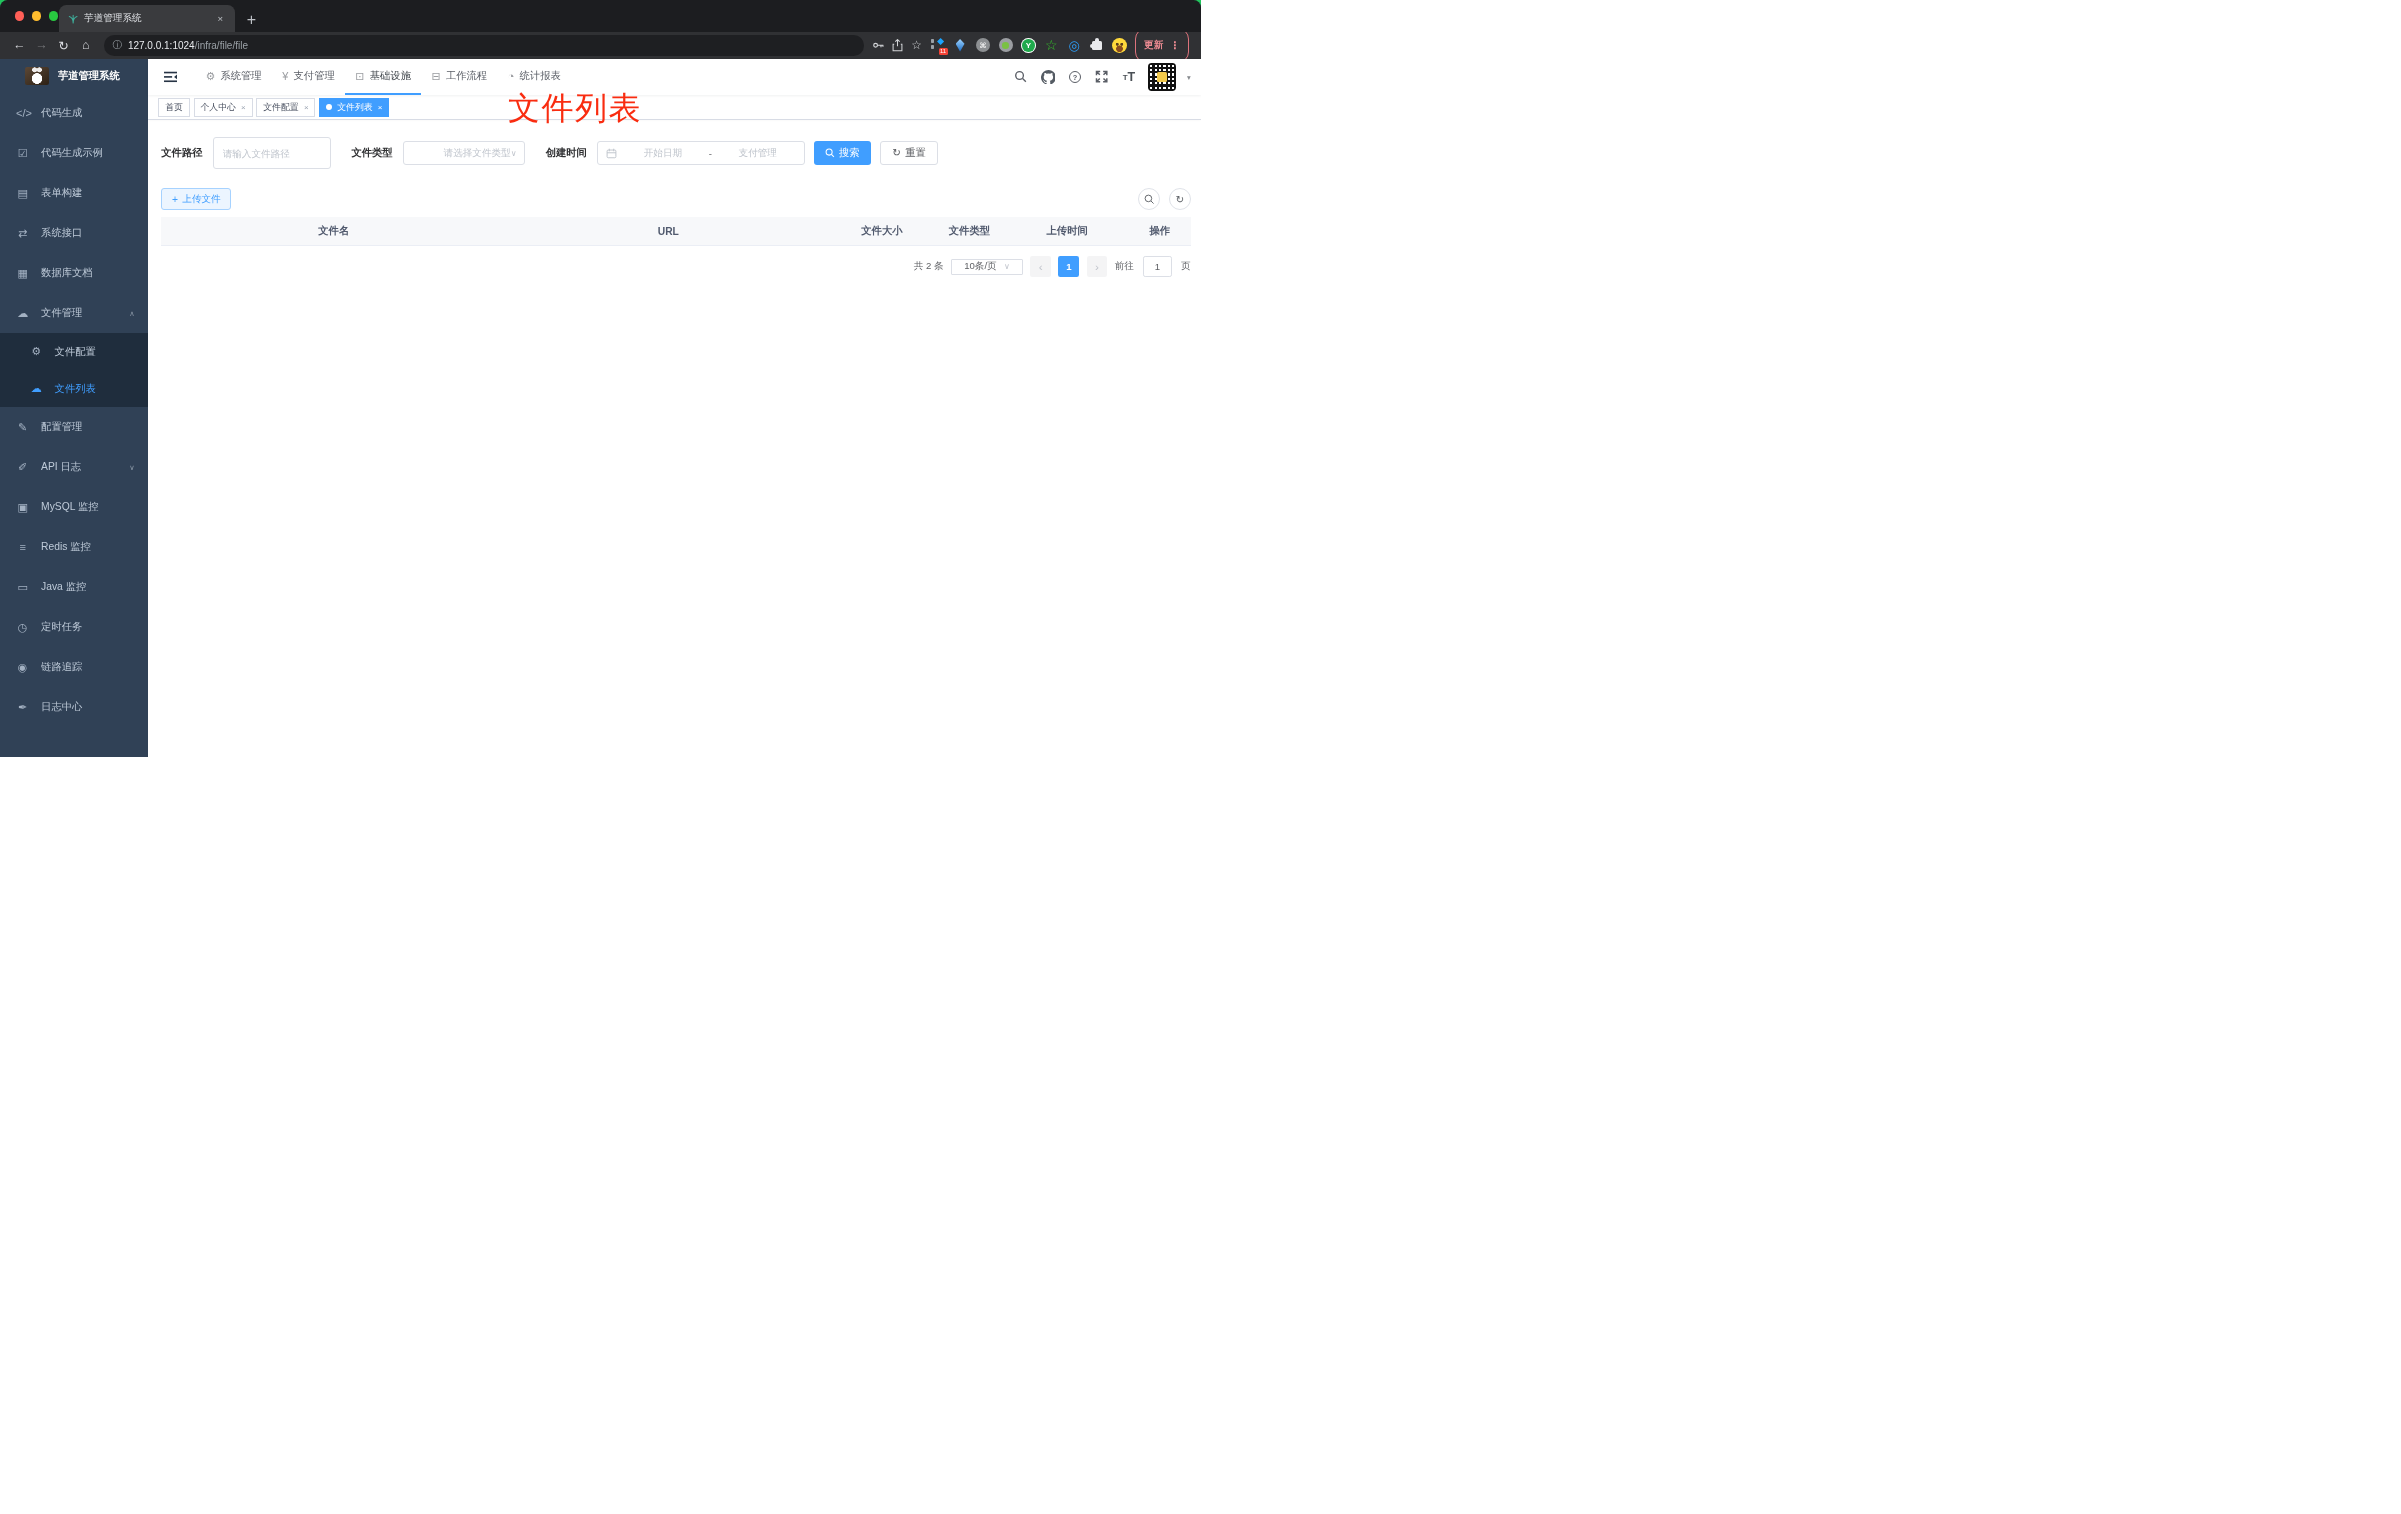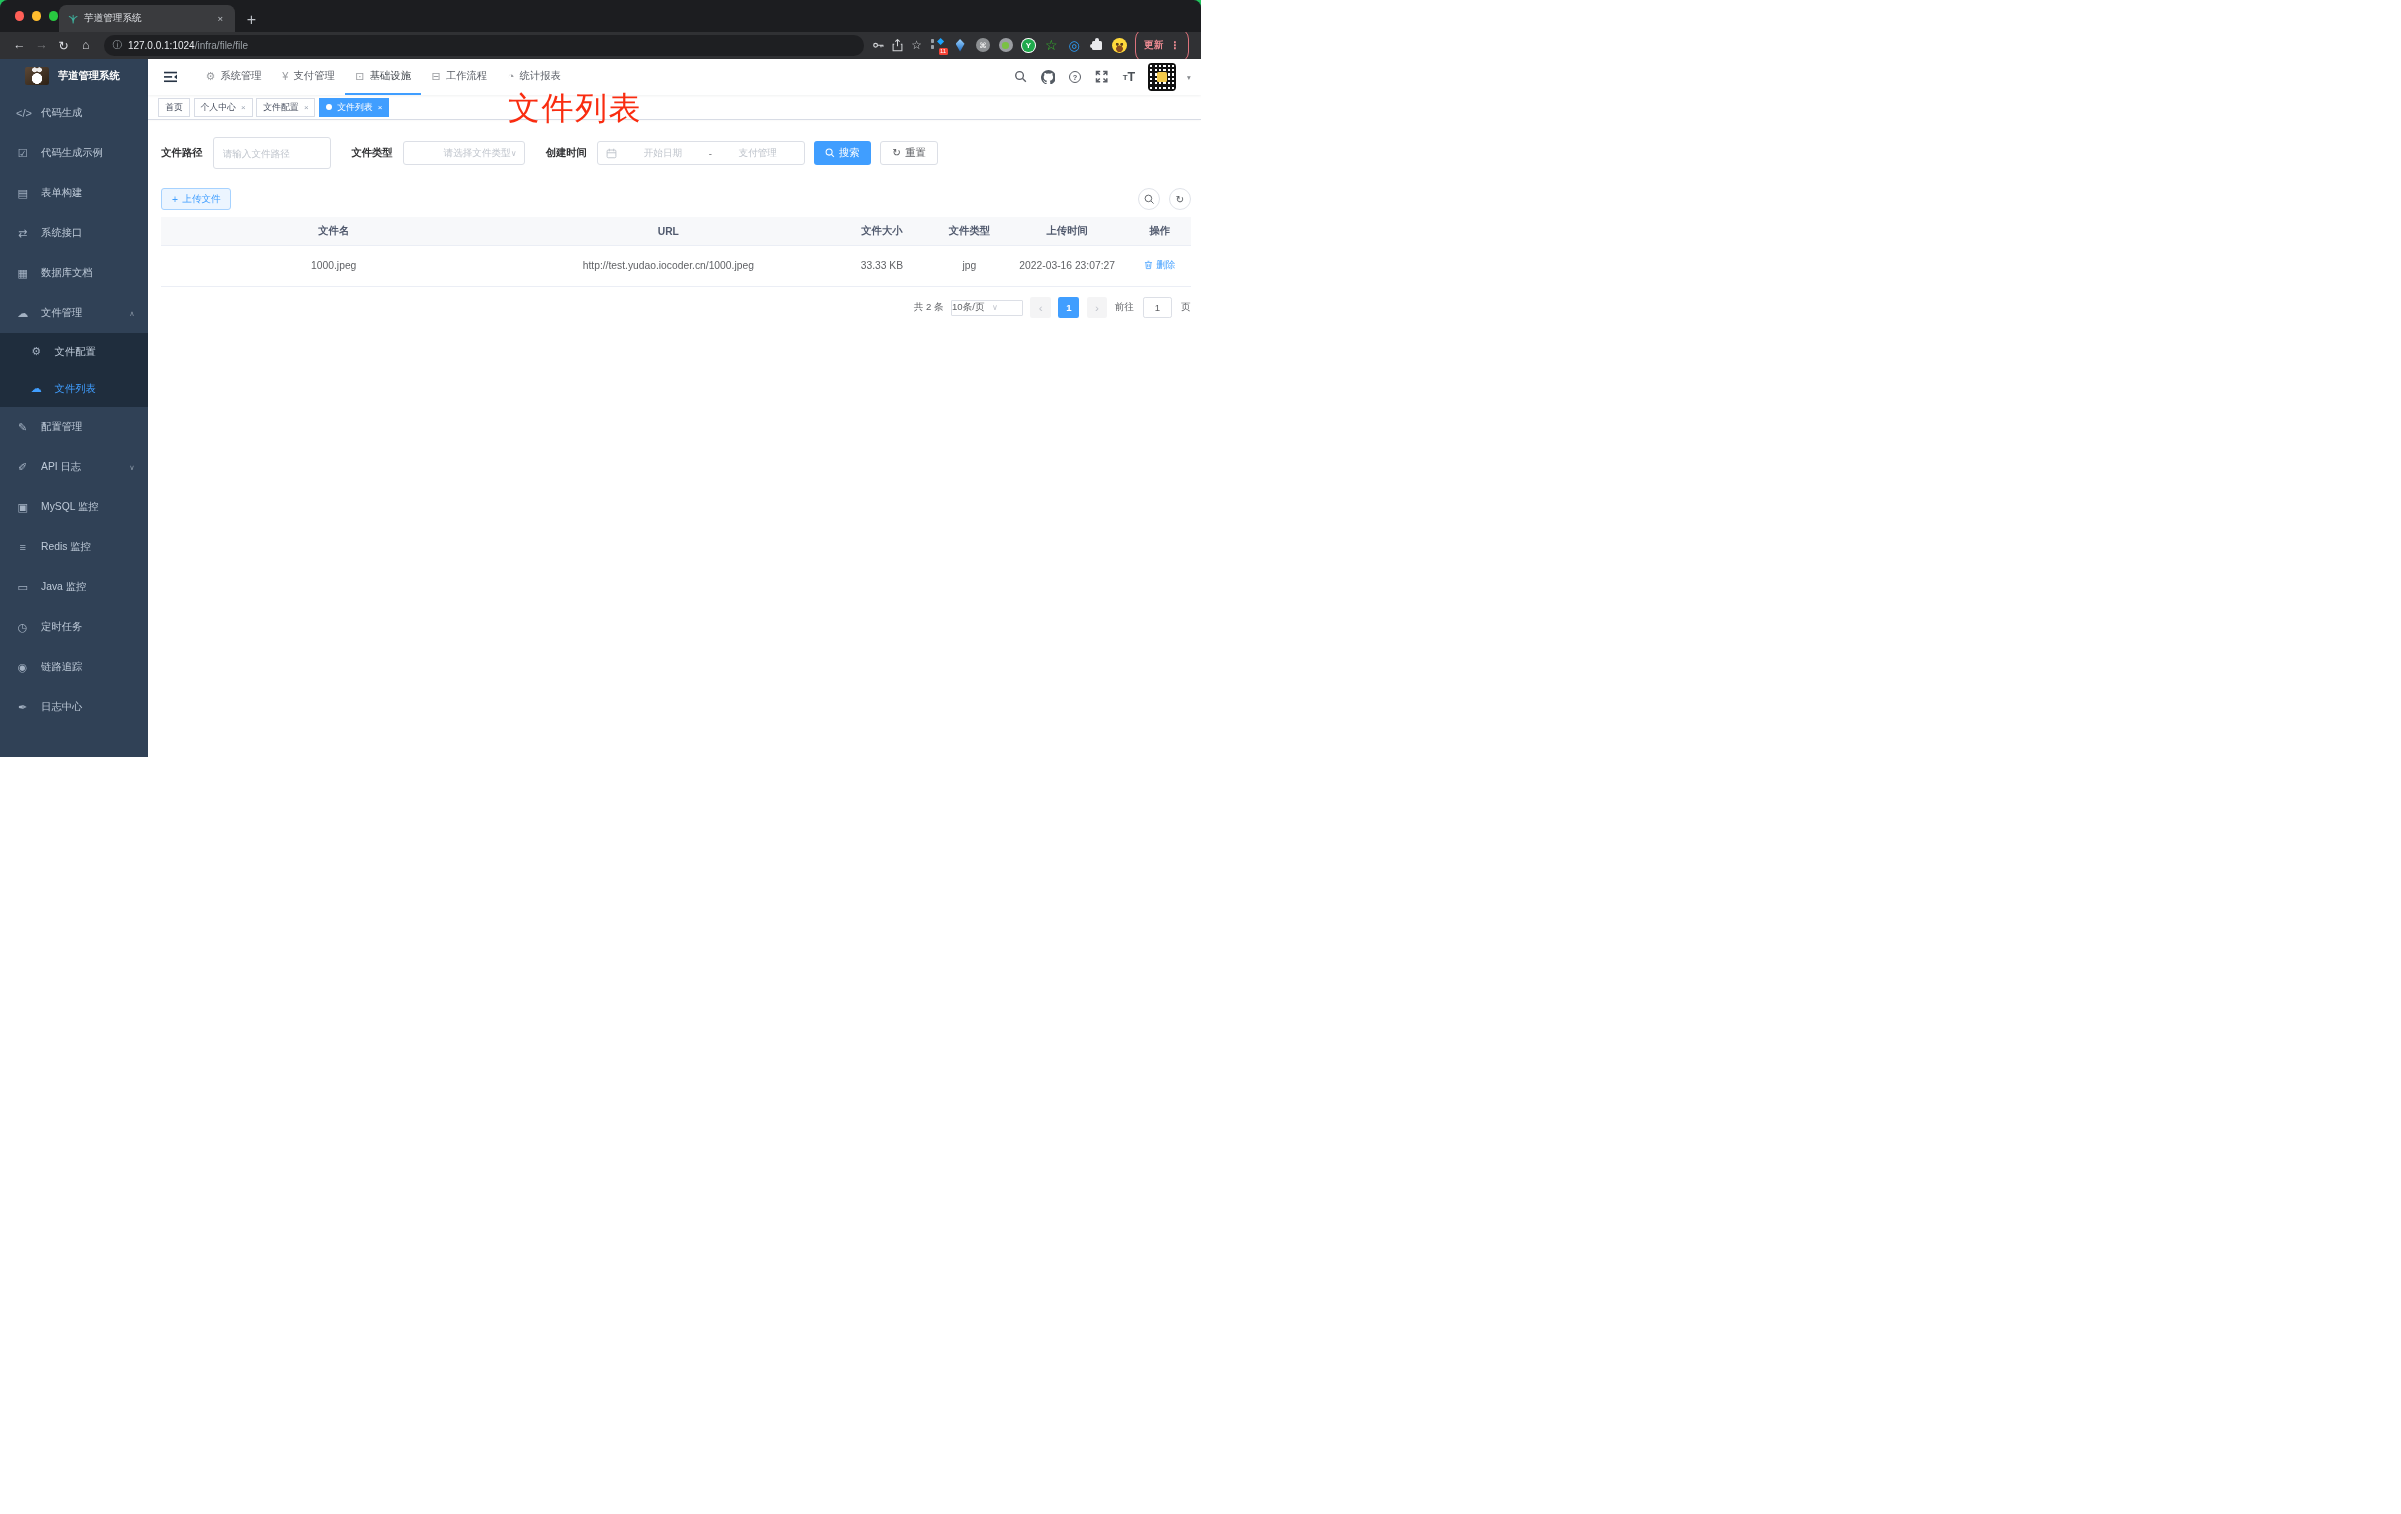--- a/index.html
+++ b/index.html
@@ -105,21 +105,21 @@
 .mini{width:22px;height:22px;border:0.7px solid #e0e3e9;border-radius:50%;display:flex;align-items:center;justify-content:center;color:#5f6368;cursor:pointer;background:#fff;font-size:10.3px}
 
 table{margin-top:7.4px;width:100%;border-collapse:collapse;table-layout:fixed;font-size:10.3px;color:#606266}
 thead th{height:28px;background:#f7f8fa;font-weight:700;color:#515a6e;text-align:center;border-bottom:0.7px solid #ebeef5}
 tbody td{text-align:center;word-break:break-all;line-height:16px;padding:0 10.3px;border-bottom:0.7px solid #ebeef5}
 tr.r1 td{height:55px}
 tr.r2 td{height:41px}
 .del{color:#409eff;display:inline-flex;align-items:center;gap:3px;font-size:9.6px;cursor:pointer}
 
 .pager{margin-top:10.3px;display:flex;align-items:center;justify-content:flex-end;font-size:9.6px;color:#606266;gap:7.4px}
-.psel{width:72px;height:16px;border:0.7px solid #dcdfe6;border-radius:1px;display:flex;align-items:center;gap:7.4px;color:#606266;cursor:pointer;background:#fff}
+.psel{width:72px;height:16px;border:0.7px solid #dcdfe6;border-radius:1px;display:flex;align-items:center;justify-content:center;gap:7.4px;color:#606266;cursor:pointer;background:#fff}
 .pbtn{width:20.7px;height:20.7px;background:#f4f4f5;border-radius:2.2px;display:flex;align-items:center;justify-content:center;color:#c0c4cc;font-size:11.8px;cursor:pointer}
 .pcur{width:20.7px;height:20.7px;background:#409eff;border-radius:2.2px;color:#fff;display:flex;align-items:center;justify-content:center;font-weight:700;cursor:pointer}
 .pgoto{width:29.5px;height:20.7px;border:0.7px solid #dcdfe6;border-radius:2.2px;text-align:center;font-size:9.6px;color:#606266;outline:none;margin:0 1.5px}
 </style>
 </head>
 <body>
 
 <div id="screen">
 
   <div class="tabstrip">
@@ -428,35 +428,20 @@
             <tr>
               <th>文件名</th>
               <th>URL</th>
               <th>文件大小</th>
               <th>文件类型</th>
               <th>上传时间</th>
               <th>操作</th>
             </tr>
           </thead>
           <tbody>
-            <tr class="r2">
-              <td>1000.jpeg</td>
-              <td>http://test.yudao.iocoder.cn/1000.jpeg</td>
-              <td>33.33 KB</td>
-              <td>jpg</td>
-              <td>2022-03-16 23:07:27</td>
-              <td>
-                <span class="del">
-                  <svg width="8.9" height="9.6" viewBox="0 0 14 14" fill="none" stroke="#409eff" stroke-width="1.2">
-                      <path d="M1.5 3.5h11M5.5 1.5h3M3 3.5l.7 9.5h6.6l.7-9.5M5.7 6v4.8M8.3 6v4.8"></path>
-                    </svg>
-                  <span>删除</span>
-                </span>
-              </td>
-            </tr>
           </tbody>
         </table>
 
         <div class="pager">
           <span>共 2 条</span>
           <div class="psel">
             <span>10条/页</span>
             <span class="sel-caret">∨</span>
           </div>
           <span class="pbtn">‹</span>

